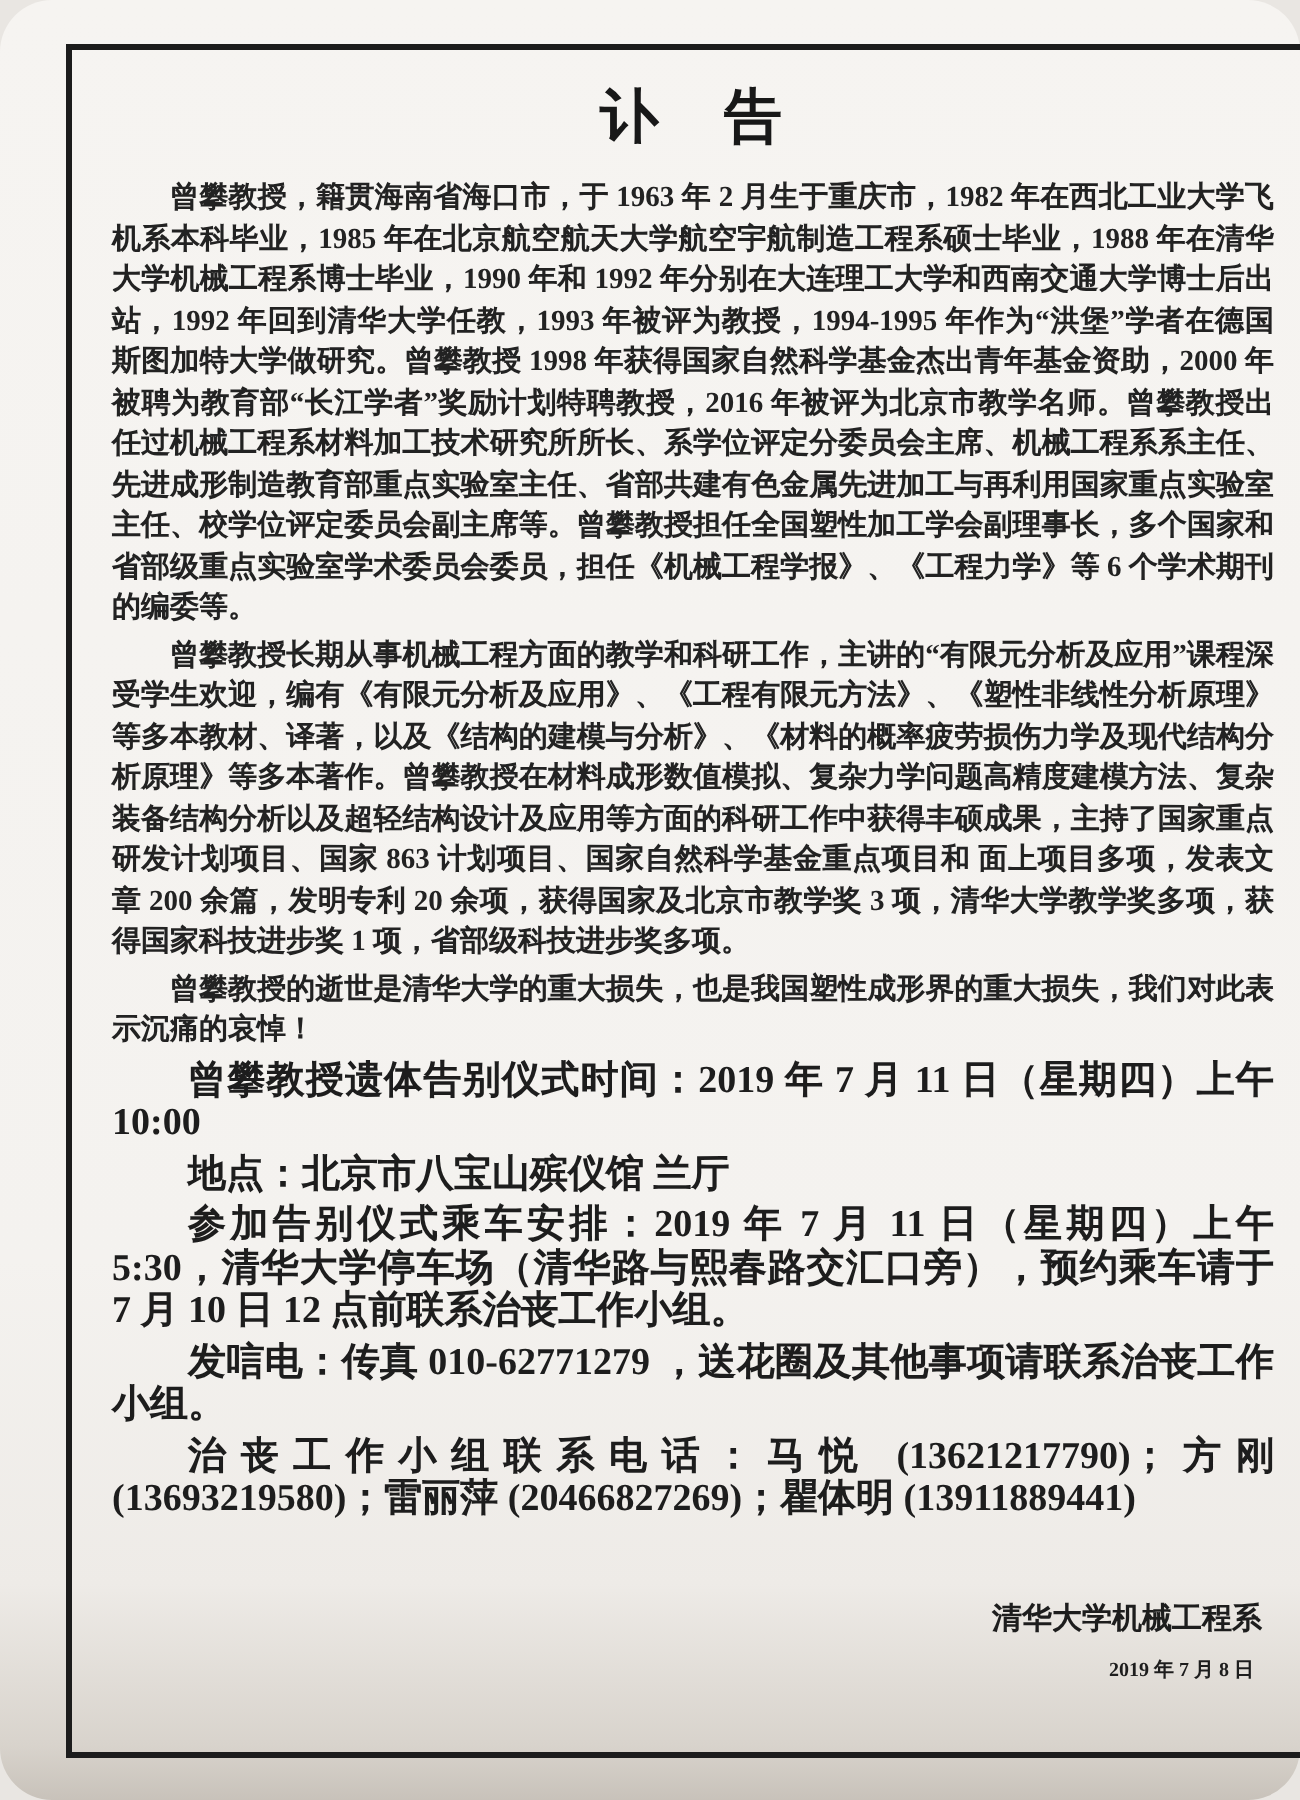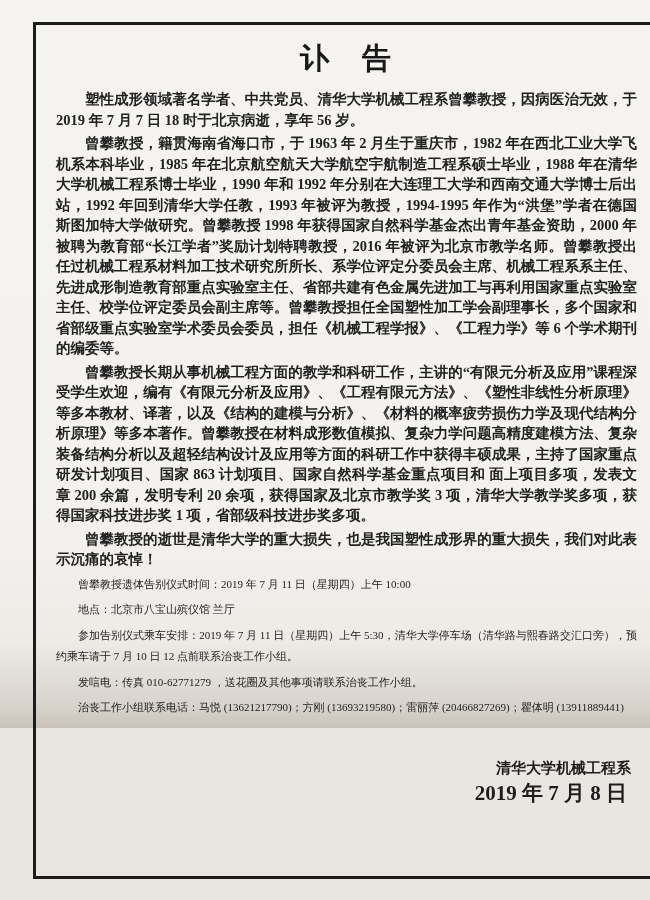--- a/index.html
+++ b/index.html
@@ -4,22 +4,23 @@
 <style>
   html,body{margin:0;padding:0;}
   body{
     width:650px;height:900px;
     background:#e9e6e2;
     font-family:"Liberation Serif","DejaVu Serif",serif;
     overflow:hidden;
   }
   .page{
     position:relative;
-    width:650px;height:728px;
+    width:650px;height:900px;
     background:linear-gradient(180deg,#f6f4f1 0%,#f4f2ef 70%,#eeebe7 88%,#d8d3cc 97%,#c8c2ba 100%);
+    border-radius:26px;
   }
   .frame{
     position:absolute;
     left:33px;top:22px;
     width:581px;height:835px;
     border:3px solid #1c1c1c;
     background:transparent;
     padding:10px 14px 6px 20px;
     box-sizing:content-box;
     overflow:hidden;
@@ -40,53 +41,52 @@
     font-weight:600;
     color:#222;
     text-align:justify;
     text-justify:inter-ideograph;
   }
   .para + .para{margin-top:3px;}
   .details{margin-top:4px;}
   .detail{
     margin:0 0 4px 0;
     text-indent:2em;
-    font-size:11px;
+    font-size:19px;
     line-height:21.5px;
-    font-weight:normal;
+    font-weight:bold;
     color:#1d1d1d;
     text-align:justify;
   }
   .sig-block{
     margin-top:8px;
     text-align:right;
     font-weight:bold;
     color:#1d1d1d;
   }
   .sig-dept{
     font-size:15px;
     line-height:25px;
     padding-right:6px;
     margin-top:37px;
   }
   .sig-date{
-    font-size:21px;
+    font-size:10px;
     line-height:25px;
     padding-right:10px;
   }
 </style>
 </head>
 <body>
 
 <div class="page">
   <div class="frame">
 
     <h1 class="title">讣　告</h1>
 
-    <p class="para">塑性成形领域著名学者、中共党员、清华大学机械工程系曾攀教授，因病医治无效，于 2019 年 7 月 7 日 18 时于北京病逝，享年 56 岁。</p>
     <p class="para">曾攀教授，籍贯海南省海口市，于 1963 年 2 月生于重庆市，1982 年在西北工业大学飞机系本科毕业，1985 年在北京航空航天大学航空宇航制造工程系硕士毕业，1988 年在清华大学机械工程系博士毕业，1990 年和 1992 年分别在大连理工大学和西南交通大学博士后出站，1992 年回到清华大学任教，1993 年被评为教授，1994-1995 年作为“洪堡”学者在德国斯图加特大学做研究。曾攀教授 1998 年获得国家自然科学基金杰出青年基金资助，2000 年被聘为教育部“长江学者”奖励计划特聘教授，2016 年被评为北京市教学名师。曾攀教授出任过机械工程系材料加工技术研究所所长、系学位评定分委员会主席、机械工程系系主任、先进成形制造教育部重点实验室主任、省部共建有色金属先进加工与再利用国家重点实验室主任、校学位评定委员会副主席等。曾攀教授担任全国塑性加工学会副理事长，多个国家和省部级重点实验室学术委员会委员，担任《机械工程学报》、《工程力学》等 6 个学术期刊的编委等。</p>
     <p class="para">曾攀教授长期从事机械工程方面的教学和科研工作，主讲的“有限元分析及应用”课程深受学生欢迎，编有《有限元分析及应用》、《工程有限元方法》、《塑性非线性分析原理》等多本教材、译著，以及《结构的建模与分析》、《材料的概率疲劳损伤力学及现代结构分析原理》等多本著作。曾攀教授在材料成形数值模拟、复杂力学问题高精度建模方法、复杂装备结构分析以及超轻结构设计及应用等方面的科研工作中获得丰硕成果，主持了国家重点研发计划项目、国家 863 计划项目、国家自然科学基金重点项目和 面上项目多项，发表文章 200 余篇，发明专利 20 余项，获得国家及北京市教学奖 3 项，清华大学教学奖多项，获得国家科技进步奖 1 项，省部级科技进步奖多项。</p>
     <p class="para">曾攀教授的逝世是清华大学的重大损失，也是我国塑性成形界的重大损失，我们对此表示沉痛的哀悼！</p>
 
     <div class="details">
       <p class="detail">曾攀教授遗体告别仪式时间：2019 年 7 月 11 日（星期四）上午 10:00</p>
       <p class="detail">地点：北京市八宝山殡仪馆 兰厅</p>
       <p class="detail">参加告别仪式乘车安排：2019 年 7 月 11 日（星期四）上午 5:30，清华大学停车场（清华路与熙春路交汇口旁），预约乘车请于 7 月 10 日 12 点前联系治丧工作小组。</p>
       <p class="detail">发唁电：传真 010-62771279 ，送花圈及其他事项请联系治丧工作小组。</p>
       <p class="detail">治丧工作小组联系电话：马悦 (13621217790)；方刚 (13693219580)；雷丽萍 (20466827269)；瞿体明 (13911889441)</p>

